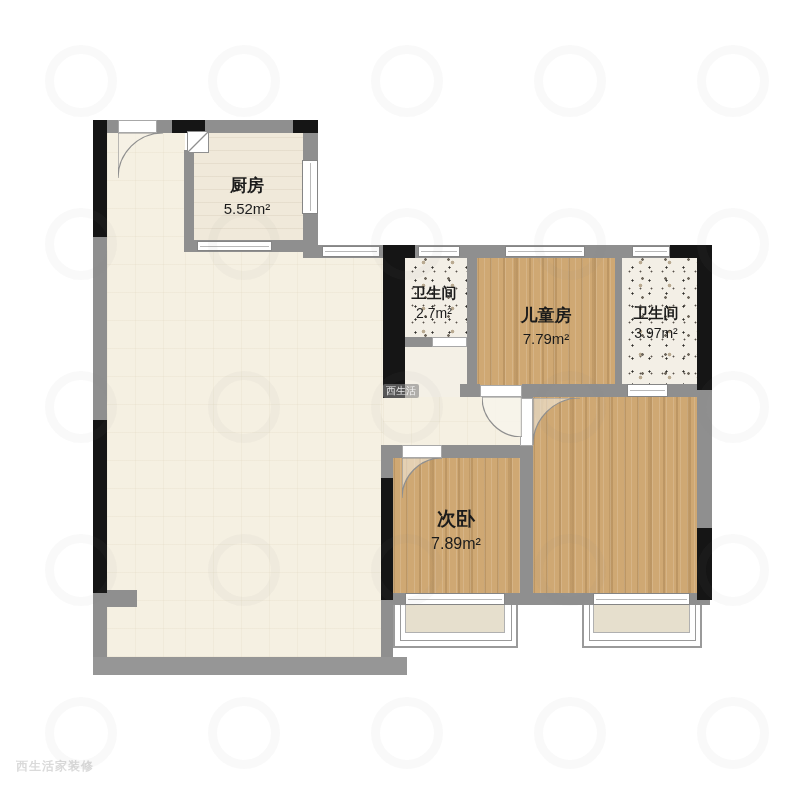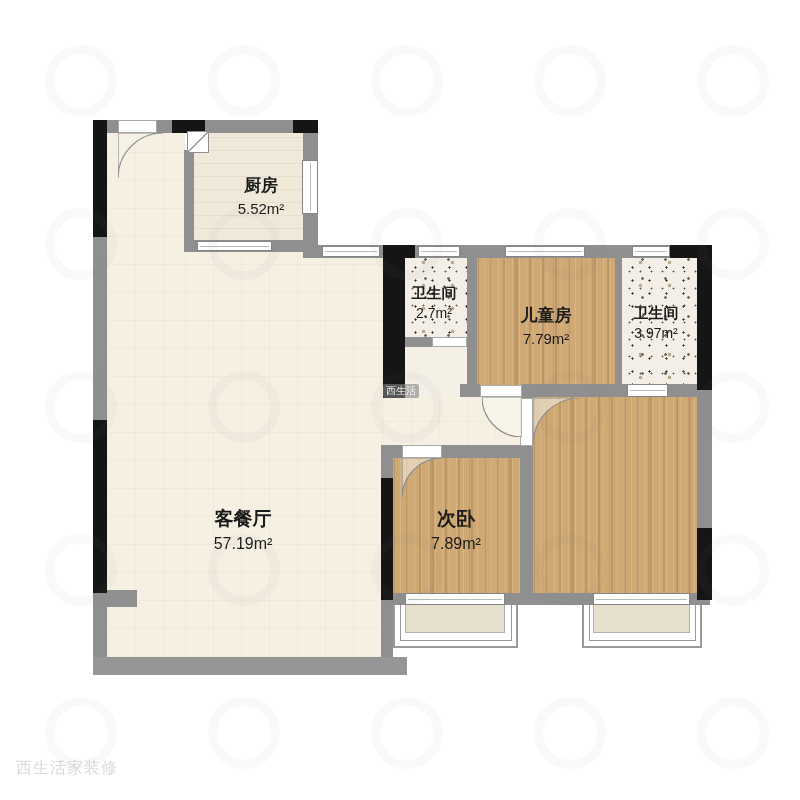--- a/index.html
+++ b/index.html
@@ -45,21 +45,21 @@
   .small .rname{font-size:15px;}
   .small .rarea{font-size:14px;margin-top:2px;}
   .mid .rname{font-size:17px;}
   .mid .rarea{font-size:15px;}
   
   .wm-circle{position:absolute;width:54px;height:54px;border:9px solid #808080;border-radius:50%;
              opacity:0.05;z-index:9;pointer-events:none;}
   .wm-chip{position:absolute;background:rgba(130,130,130,0.6);color:rgba(255,255,255,0.85);
            font-size:10px;line-height:14px;padding:0 3px;border-radius:2px;z-index:9;pointer-events:none;}
   .wm-corner{position:absolute;left:16px;top:758px;color:rgba(150,150,150,0.35);
-             font-size:16px;letter-spacing:1px;z-index:9;pointer-events:none;}
+             font-size:12px;letter-spacing:1px;z-index:9;pointer-events:none;font-weight:bold;}
 </style>
 </head>
 <body>
 
 <div id="canvas">
 
   <div class="floor floor-living" style="left:107px;top:133px;width:78px;height:524px"></div>
   <div class="floor floor-living" style="left:185px;top:252px;width:198px;height:405px"></div>
   <div class="floor floor-kitchen" style="left:194px;top:133px;width:109px;height:109px"></div>
   <div class="floor floor-bath" style="left:405px;top:258px;width:62px;height:80px"></div>
@@ -156,39 +156,35 @@
   <svg class="door" style="left:482px;top:397px" width="40" height="40">
     <path d="M40 0 L40 40 A40 40 0 0 1 0 0 Z" fill="rgba(248,245,236,0.8)" stroke="#8f8f8f" stroke-width="1.2"></path>
   </svg>
   <svg class="door" style="left:533px;top:398px" width="47" height="47">
     <path d="M0 0 L0 47 A47 47 0 0 1 47 0 Z" fill="rgba(246,241,229,0.55)" stroke="#8f8f8f" stroke-width="1.2"></path>
   </svg>
   <svg class="door" style="left:402px;top:458px" width="40" height="40">
     <path d="M0 0 L0 40 A40 40 0 0 1 40 0 Z" fill="rgba(246,241,229,0.55)" stroke="#8f8f8f" stroke-width="1.2"></path>
   </svg>
 
-  <div class="room-label mid" style="left:261px;top:174px">
+  <div class="room-label mid" style="left:247px;top:174px">
     <div class="rname">厨房</div>
     <div class="rarea">5.52m²</div>
   </div>
   <div class="room-label small" style="left:434px;top:284px">
     <div class="rname">卫生间</div>
     <div class="rarea">2.7m²</div>
   </div>
   <div class="room-label mid" style="left:546px;top:304px">
     <div class="rname">儿童房</div>
     <div class="rarea">7.79m²</div>
   </div>
   <div class="room-label small" style="left:656px;top:304px">
     <div class="rname">卫生间</div>
     <div class="rarea">3.97m²</div>
-  </div>
-  <div class="room-label" style="left:243px;top:506px">
-    <div class="rname">客餐厅</div>
-    <div class="rarea">57.19m²</div>
   </div>
   <div class="room-label" style="left:456px;top:506px">
     <div class="rname">次卧</div>
     <div class="rarea">7.89m²</div>
   </div>
 
   <div class="wm-chip" style="left:383px;top:384px">西生活</div>
   <div class="wm-corner">西生活家装修</div>
   <div id="wm-grid">
       <div class="wm-circle" style="left: 45px; top: 45px;"></div>

